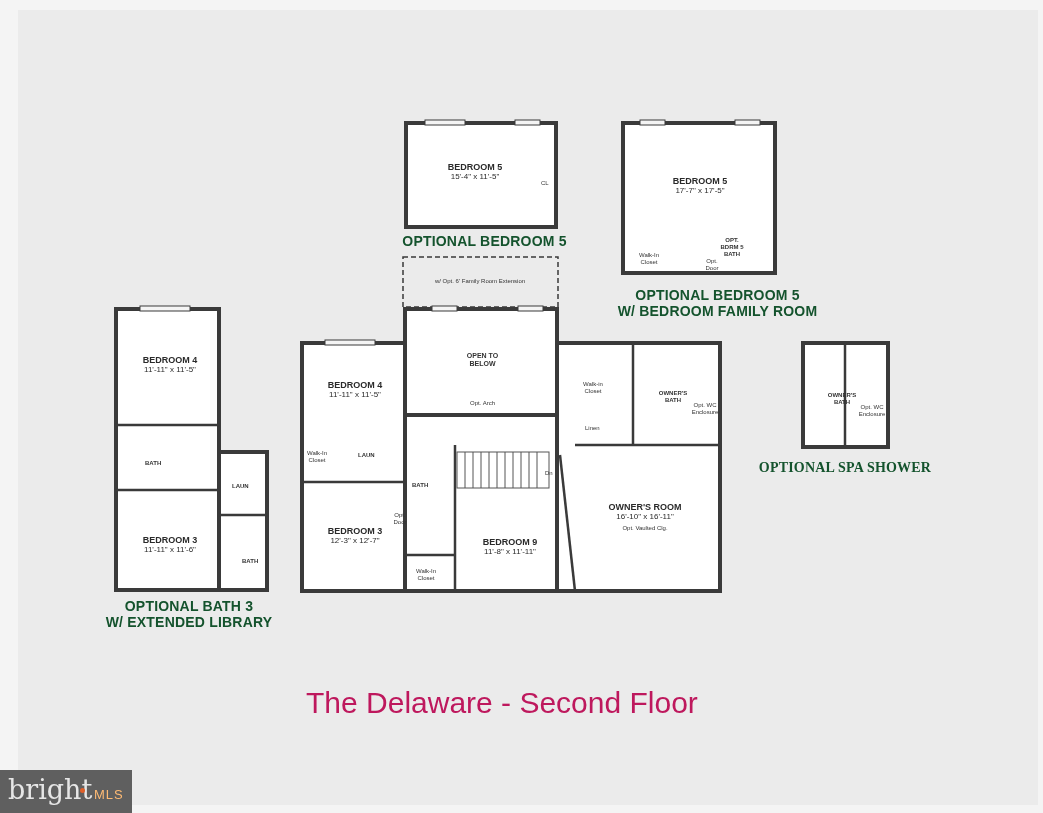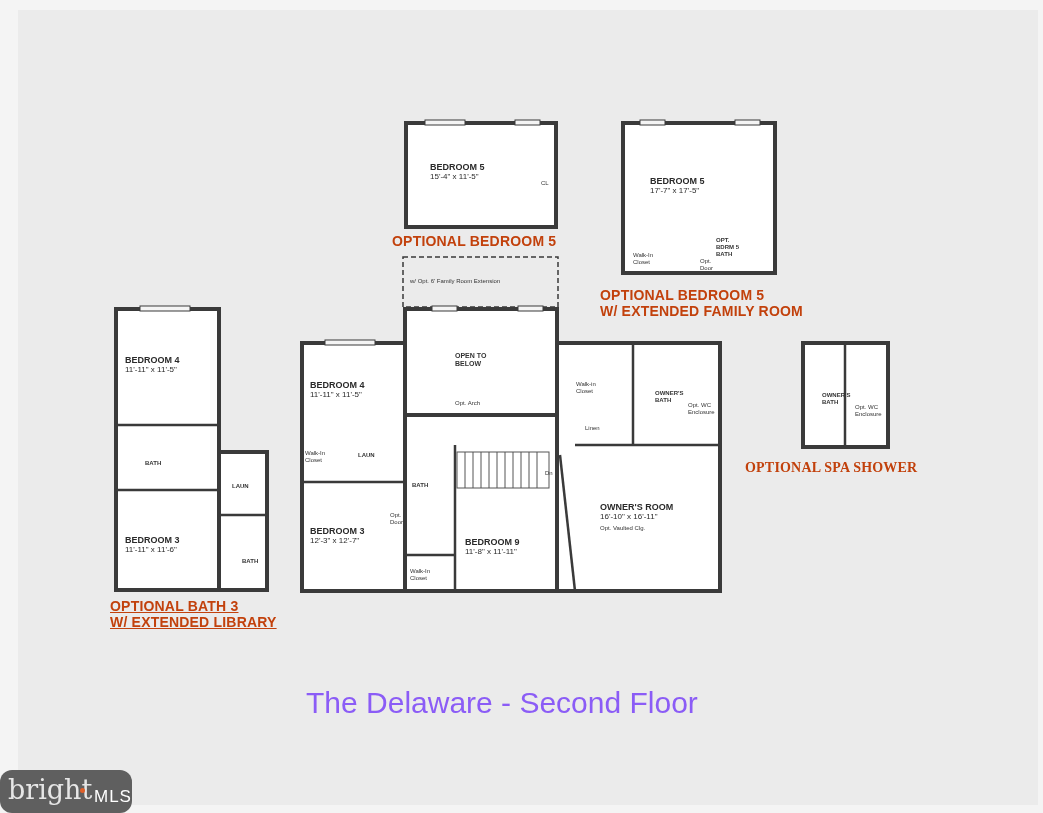--- a/index.html
+++ b/index.html
@@ -1,28 +1,28 @@
 <!DOCTYPE html>
 <html><head>
 <meta charset="utf-8">
 <style>
   html, body { margin:0; padding:0; }
   body { width:1043px; height:813px; background:#f4f4f4; position:relative; overflow:hidden;
          font-family:"Liberation Sans", sans-serif; }
   .sheet { position:absolute; left:18px; top:10px; width:1020px; height:795px; background:#ebebeb; }
   svg.plan { position:absolute; left:0; top:0; }
-  .lbl { position:absolute; color:#2a2a2a; font-weight:bold; line-height:1.15; }
+  .lbl { position:absolute; color:#2a2a2a; text-align:center; font-weight:bold; line-height:1.15; }
   .room { font-size:9px; }
   .dim { font-size:8px; font-weight:normal; display:block; }
   .tiny { font-size:6px; font-weight:normal; color:#333; }
-  .cap { font-size:14px; font-weight:bold; color:#c2410c; letter-spacing:0.2px; }
-  .title { position:absolute; left:306px; top:686px; font-size:30px; color:#8b5cf6; font-weight:normal; }
-  .logo { position:absolute; left:0; top:770px; width:132px; height:43px; background:#5f5f5f;border-radius:12px; }
+  .cap { font-size:14px; font-weight:bold; color:#14532d; letter-spacing:0.2px; }
+  .title { position:absolute; left:306px; top:686px; font-size:30px; color:#be185d; font-weight:normal; }
+  .logo { position:absolute; left:0; top:770px; width:132px; height:43px; background:#5f5f5f; }
   .logo .b { position:absolute; left:8px; top:4px; font-family:"DejaVu Serif", serif; font-size:27px; color:#e6e6e6; }
-  .logo .m { position:absolute; left:94px; top:17px; font-size:17px; color:#ffffff; letter-spacing:1px; }
+  .logo .m { position:absolute; left:94px; top:17px; font-size:13px; color:#fdba74; letter-spacing:1px; }
   .logo .dot { position:absolute; left:80px; top:18px; width:5px; height:5px; background:#e0602a; border-radius:50%; }
 </style>
 </head>
 <body>
 
 <div class="sheet"></div>
 
 <svg class="plan" width="1043" height="813">
   <g fill="#ffffff" stroke="#3a3a3a" stroke-width="4">
 
@@ -89,21 +89,21 @@
 <div class="lbl tiny" style="left:541px;top:180px;">CL</div>
 <div class="lbl cap" style="left:392px;top:233px;width:185px;">OPTIONAL BEDROOM 5</div>
 
 <div class="lbl room" style="left:650px;top:176px;width:100px;">
   <span>BEDROOM 5</span><span class="dim">17'-7" x 17'-5"</span>
 </div>
 <div class="lbl tiny" style="left:633px;top:252px;width:32px;">Walk-In Closet</div>
 <div class="lbl tiny" style="left:716px;top:237px;width:32px;font-weight:bold;">OPT. BDRM 5 BATH</div>
 <div class="lbl tiny" style="left:700px;top:258px;width:24px;">Opt. Door</div>
 <div class="lbl cap" style="left:600px;top:287px;width:235px;">
-  <span>OPTIONAL BEDROOM 5</span><br><span>W/ EXTENDED FAMILY ROOM</span>
+  <span>OPTIONAL BEDROOM 5</span><br><span>W/ BEDROOM FAMILY ROOM</span>
 </div>
 
 <div class="lbl tiny" style="left:410px;top:278px;width:140px;">w/ Opt. 6' Family Room Extension</div>
 
 <div class="lbl tiny" style="left:455px;top:352px;width:55px;font-size:7px;font-weight:bold;">OPEN TO BELOW</div>
 <div class="lbl tiny" style="left:455px;top:400px;width:55px;">Opt. Arch</div>
 
 <div class="lbl room" style="left:310px;top:380px;width:90px;">
   <span>BEDROOM 4</span><span class="dim">11'-11" x 11'-5"</span>
 </div>
@@ -129,21 +129,21 @@
 
 <div class="lbl room" style="left:125px;top:355px;width:90px;">
   <span>BEDROOM 4</span><span class="dim">11'-11" x 11'-5"</span>
 </div>
 <div class="lbl tiny" style="left:145px;top:460px;font-weight:bold;">BATH</div>
 <div class="lbl tiny" style="left:232px;top:483px;font-weight:bold;">LAUN</div>
 <div class="lbl tiny" style="left:242px;top:558px;font-weight:bold;">BATH</div>
 <div class="lbl room" style="left:125px;top:535px;width:90px;">
   <span>BEDROOM 3</span><span class="dim">11'-11" x 11'-6"</span>
 </div>
-<div class="lbl cap" style="left:110px;top:598px;width:190px;text-decoration:underline;">
+<div class="lbl cap" style="left:94px;top:598px;width:190px;">
   <span>OPTIONAL BATH 3</span><br><span>W/ EXTENDED LIBRARY</span>
 </div>
 
 <div class="lbl tiny" style="left:822px;top:392px;width:40px;font-weight:bold;">OWNER'S BATH</div>
 <div class="lbl tiny" style="left:855px;top:404px;width:34px;">Opt. WC Enclosure</div>
 <div class="lbl cap" style="left:745px;top:460px;width:200px;font-family:Liberation Serif, serif;">OPTIONAL SPA SHOWER</div>
 
 <div class="title">The Delaware - Second Floor</div>
 
 <div class="logo">

